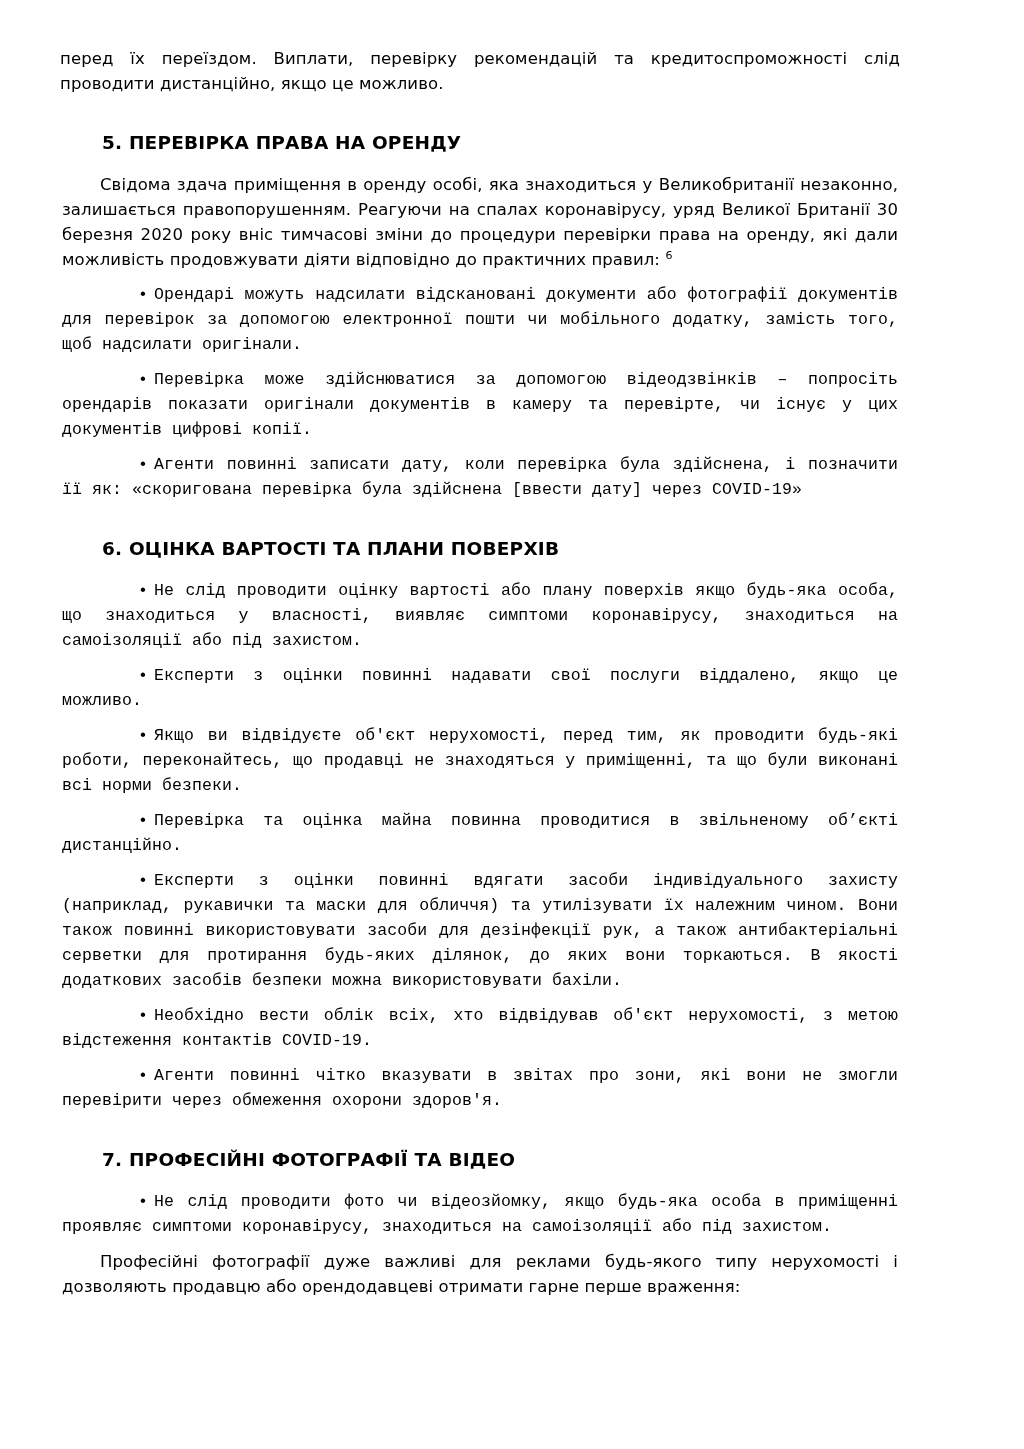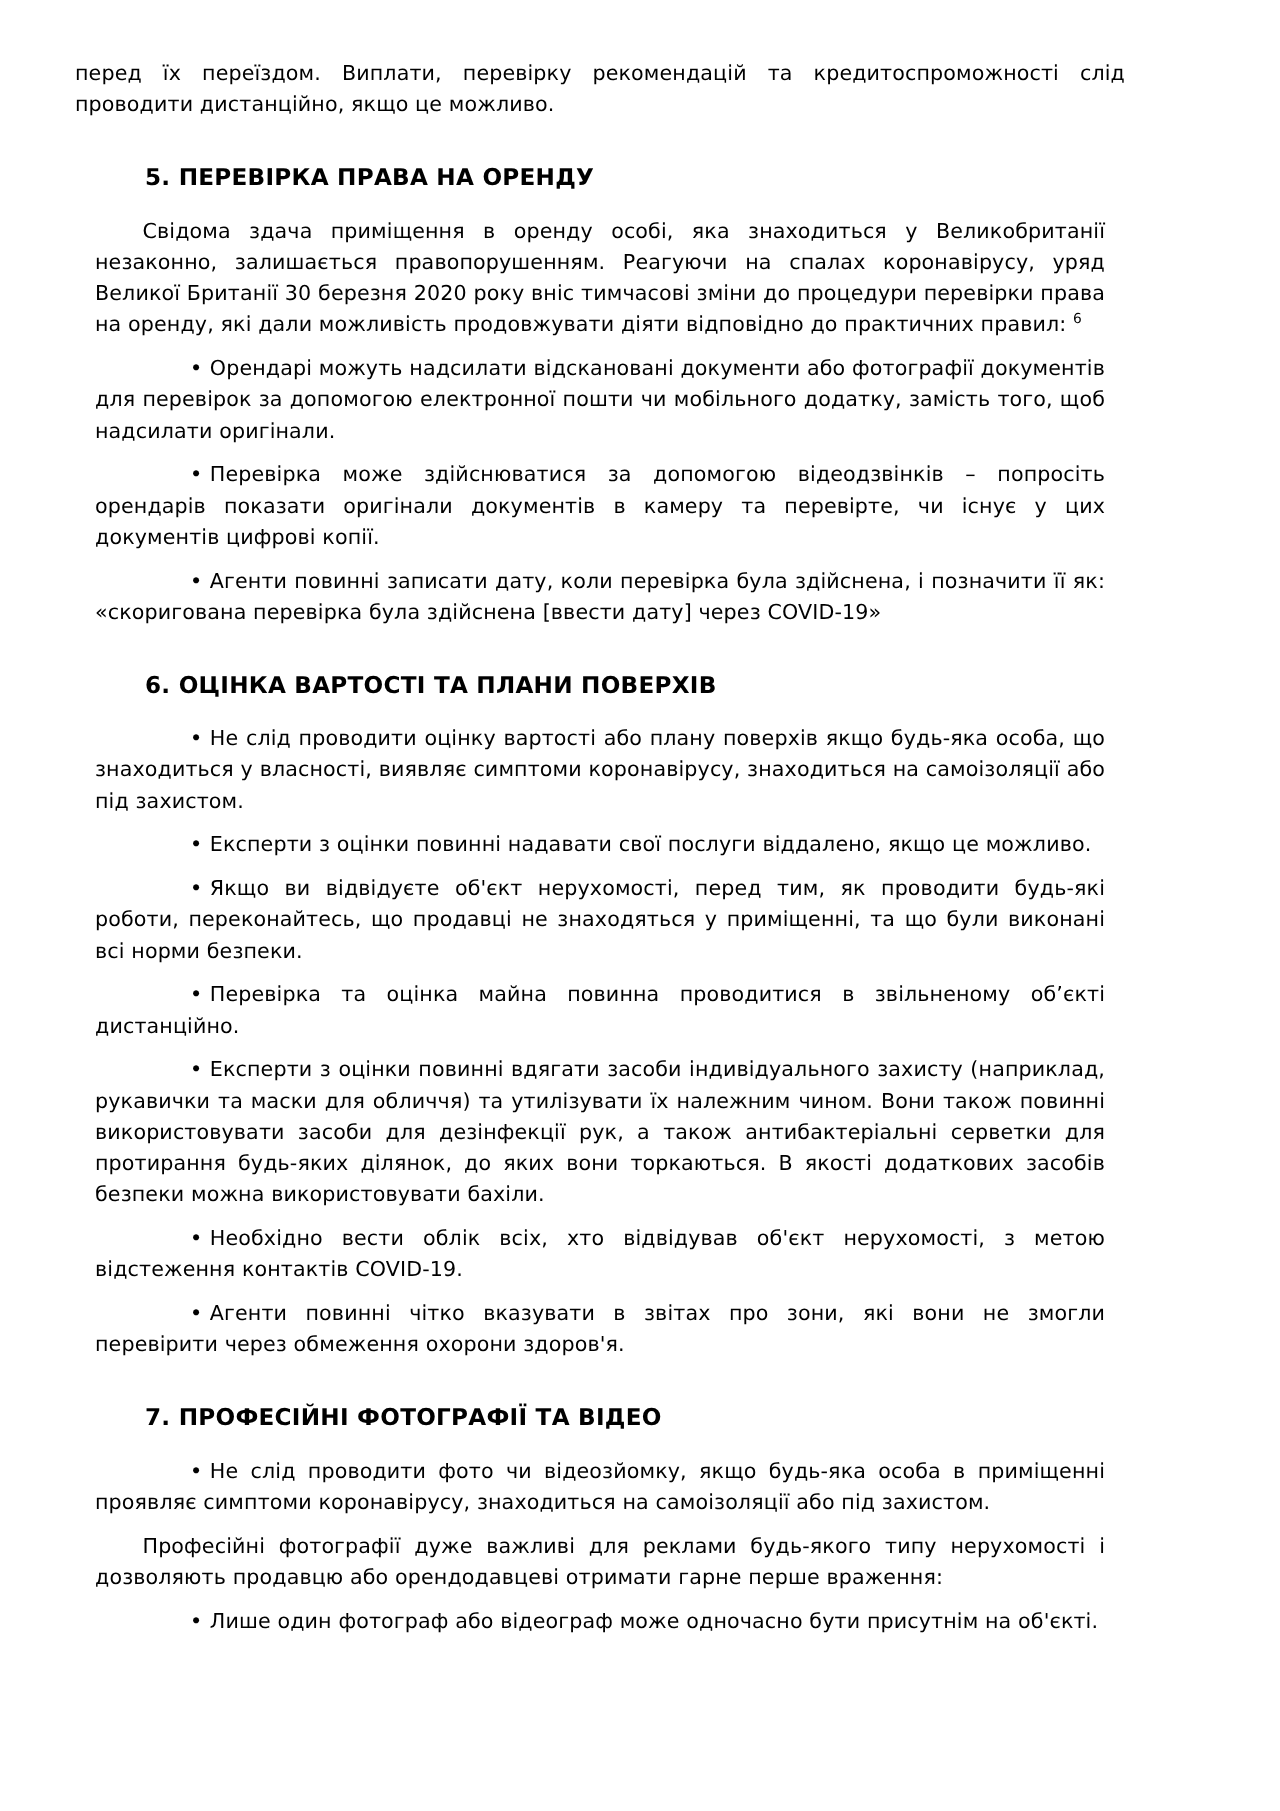--- a/index.html
+++ b/index.html
@@ -25,37 +25,38 @@
     font-size: 16.5px;
     line-height: 25px;
     text-align: justify;
     letter-spacing: 0.1px;
   }
   p.first-indent {
     text-indent: 38px;
   }
   p.bullet-par {
     text-indent: 76px;
+    font-family: Liberation Mono, monospace;
   }
   .bullet-marker {
     margin-right: 6px;
   }
   h2.section-heading {
     margin: 34px 0 16px 0;
     padding-left: 40px;
     font-size: 18.5px;
     line-height: 26px;
     font-weight: bold;
     letter-spacing: 0.2px;
   }
   sup.footnote {
     font-size: 11px;
     line-height: 0;
   }
-  section { margin: 16px; }
+  section { margin: 2px; }
 </style>
 </head>
 <body>
 
 <div class="page">
 
   <p class="body-par"><span>перед їх переїздом. Виплати, перевірку рекомендацій та кредитоспроможності слід проводити дистанційно, якщо це можливо.</span></p>
 
   <section>
     <h2 class="section-heading">5. ПЕРЕВІРКА ПРАВА НА ОРЕНДУ</h2>
@@ -76,16 +77,15 @@
     <p class="body-par bullet-par"><span class="bullet-marker">•</span><span>Експерти з оцінки повинні вдягати засоби індивідуального захисту (наприклад, рукавички та маски для обличчя) та утилізувати їх належним чином. Вони також повинні використовувати засоби для дезінфекції рук, а також антибактеріальні серветки для протирання будь-яких ділянок, до яких вони торкаються. В якості додаткових засобів безпеки можна використовувати бахіли.</span></p>
     <p class="body-par bullet-par"><span class="bullet-marker">•</span><span>Необхідно вести облік всіх, хто відвідував об'єкт нерухомості, з метою відстеження контактів COVID-19.</span></p>
     <p class="body-par bullet-par"><span class="bullet-marker">•</span><span>Агенти повинні чітко вказувати в звітах про зони, які вони не змогли перевірити через обмеження охорони здоров'я.</span></p>
   </section>
 
   <section>
     <h2 class="section-heading">7. ПРОФЕСІЙНІ ФОТОГРАФІЇ ТА ВІДЕО</h2>
     <p class="body-par bullet-par"><span class="bullet-marker">•</span><span>Не слід проводити фото чи відеозйомку, якщо будь-яка особа в приміщенні проявляє симптоми коронавірусу, знаходиться на самоізоляції або під захистом.</span></p>
 
     <p class="body-par first-indent"><span>Професійні фотографії дуже важливі для реклами будь-якого типу нерухомості і дозволяють продавцю або орендодавцеві отримати гарне перше враження:</span></p>
-    <p class="body-par bullet-par"><span class="bullet-marker">•</span><span>Лише один фотограф або відеограф може одночасно бути присутнім на об'єкті.</span></p>
   </section>
 
 </div>
 
 </body></html>

